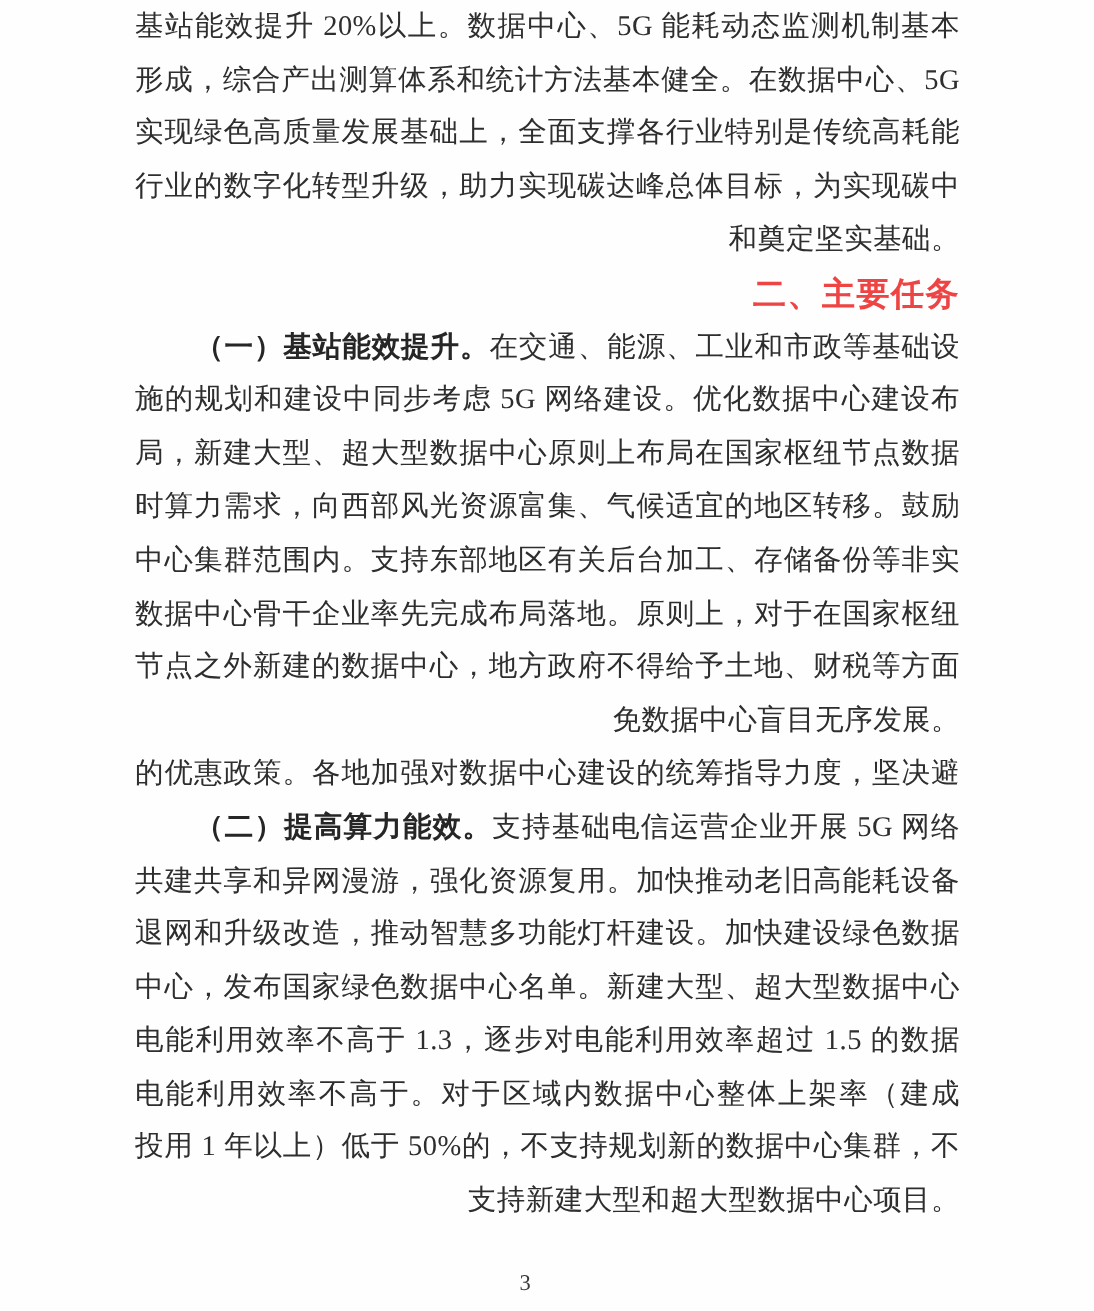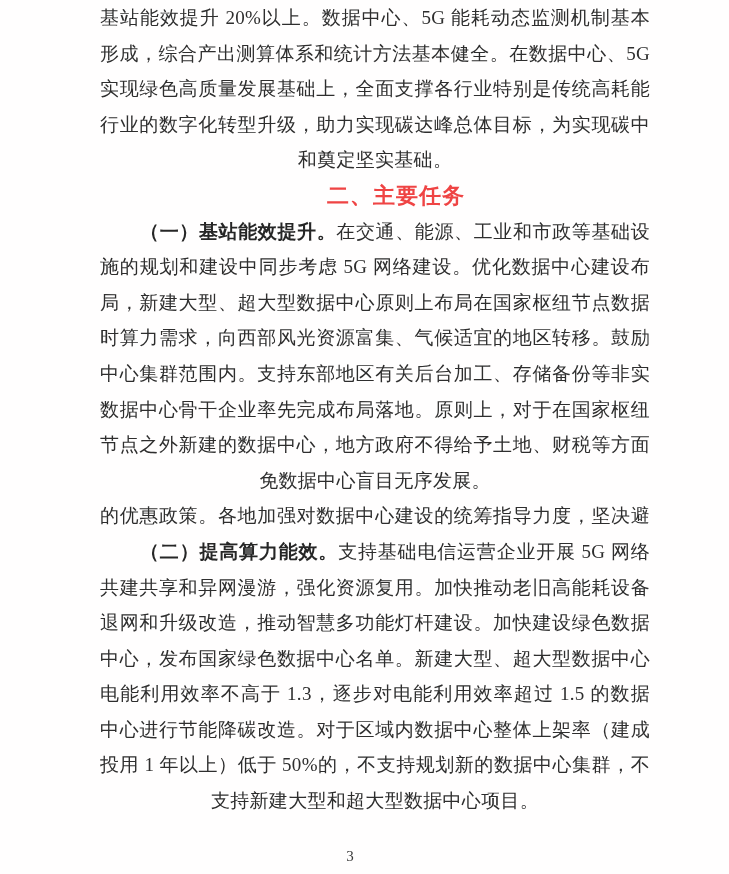--- a/index.html
+++ b/index.html
@@ -11,29 +11,29 @@
     position: relative;
     width: 729px;
     height: 874px;
     background: #fffefe;
     overflow: hidden;
     font-family: "Liberation Serif", "DejaVu Serif", serif;
     color: #2e2e2e;
   }
   .textblock {
     position: absolute;
-    left: 100px;
+    left: 90px;
     top: 0px;
     width: 550px;
   }
   .line {
     font-size: 19px;
     line-height: 35.6px;
     height: 35.6px;
-    text-align: center;
+    text-align: right;
     letter-spacing: 0.3px;
     overflow: hidden;
   }
   .line.justify {
     text-align: justify;
     text-align-last: justify;
   }
   .line.indent {
     text-indent: 40px;
   }
@@ -78,18 +78,18 @@
       <div class="line justify">中心集群范围内。支持东部地区有关后台加工、存储备份等非实</div>
       <div class="line justify">数据中心骨干企业率先完成布局落地。原则上，对于在国家枢纽</div>
       <div class="line justify">节点之外新建的数据中心，地方政府不得给予土地、财税等方面</div>
       <div class="line">免数据中心盲目无序发展。</div>
       <div class="line justify">的优惠政策。各地加强对数据中心建设的统筹指导力度，坚决避</div>
       <div class="line justify indent"><span class="lead">（二）提高算力能效。</span>支持基础电信运营企业开展 5G 网络</div>
       <div class="line justify">共建共享和异网漫游，强化资源复用。加快推动老旧高能耗设备</div>
       <div class="line justify">退网和升级改造，推动智慧多功能灯杆建设。加快建设绿色数据</div>
       <div class="line justify">中心，发布国家绿色数据中心名单。新建大型、超大型数据中心</div>
       <div class="line justify">电能利用效率不高于 1.3，逐步对电能利用效率超过 1.5 的数据</div>
-      <div class="line justify">中心进行节能降碳改造。对于区域内数据中心整体上架率（建成</div>
+      <div class="line justify">电能利用效率不高于。对于区域内数据中心整体上架率（建成</div>
       <div class="line justify">投用 1 年以上）低于 50%的，不支持规划新的数据中心集群，不</div>
       <div class="line">支持新建大型和超大型数据中心项目。</div>
     </div>
   <div class="pagenum">3</div>
 </div>
 
 </body></html>

